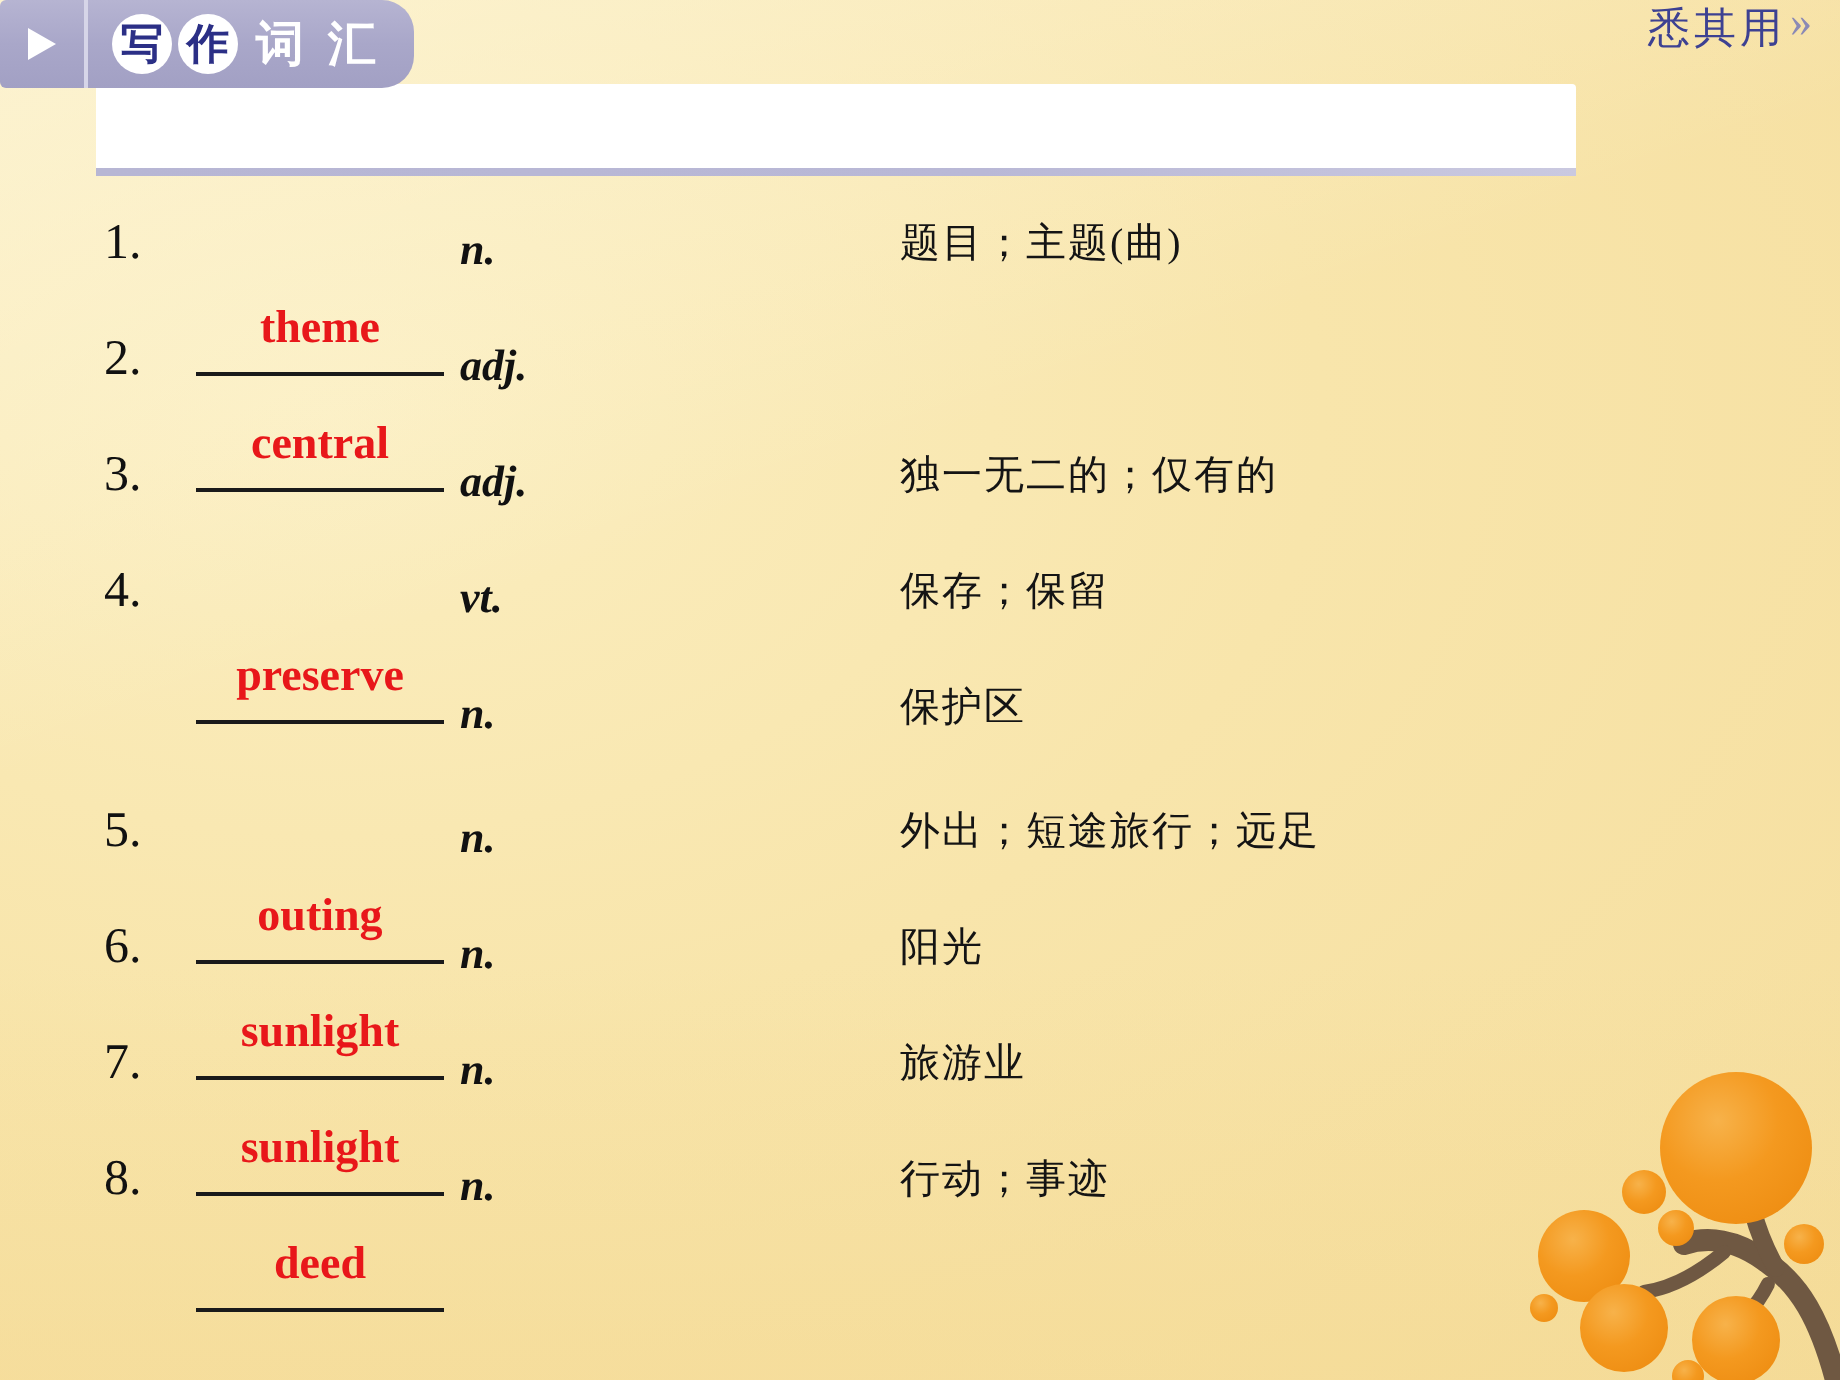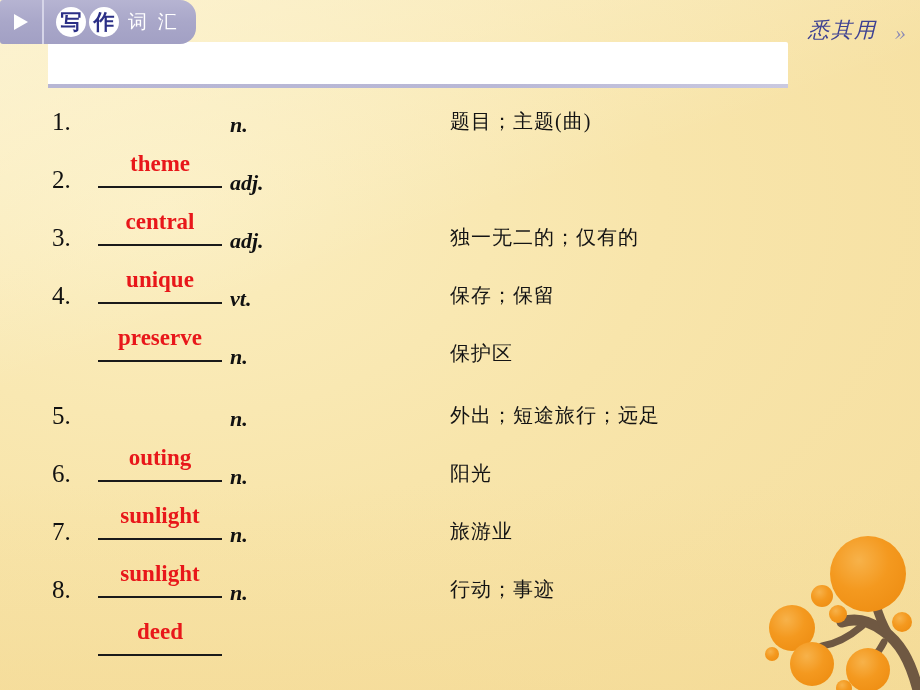--- a/index.html
+++ b/index.html
@@ -91,38 +91,37 @@
     background: #ffffff;
     color: #2b2f86;
     font-size: 21px;
     font-weight: 700;
     font-family: "Liberation Serif", "DejaVu Serif", serif;
     line-height: 1;
     margin-right: 1px;
   }
   .cjk-plain {
     color: #ffffff;
-    font-size: 19px;
-    font-weight: 400;
+    font-size: 24px;
+    font-weight: 700;
     letter-spacing: 3px;
     padding-left: 6px;
     font-family: "Liberation Serif", "DejaVu Serif", serif;
   }
 
   #header-right {
     position: absolute;
     right: 14px;
     top: 0;
     height: 44px;
     display: flex;
-    align-items: flex-end;
-    gap: 16px;
+    align-items: flex-start;
+    gap: 0;
     color: #3b3f8f;
     z-index: 6;
-    font-style: italic;
   }
   #header-right .hr-text {
     font-size: 21px;
     letter-spacing: 2px;
     color: #3d4192;
     font-family: "Liberation Serif", "DejaVu Serif", serif;
   }
   #header-right .hr-chev {
     font-size: 22px;
     color: #8b8ab5;
@@ -246,23 +245,20 @@
     <div class="row">
       <span class="num">2.</span>
       <span class="blankwrap">
         <span class="word">central</span>
       </span>
       <span class="pos">adj.</span>
     </div>
 
     <div class="row">
       <span class="num">3.</span>
-      <span class="blankwrap">
-        <span class="word">unique</span>
-      </span>
       <span class="pos">adj.</span>
       <span class="meaning">独一无二的；仅有的</span>
     </div>
 
     <div class="row">
       <span class="num">4.</span>
       <span class="blankwrap">
         <span class="word">preserve</span>
       </span>
       <span class="pos">vt.</span>

